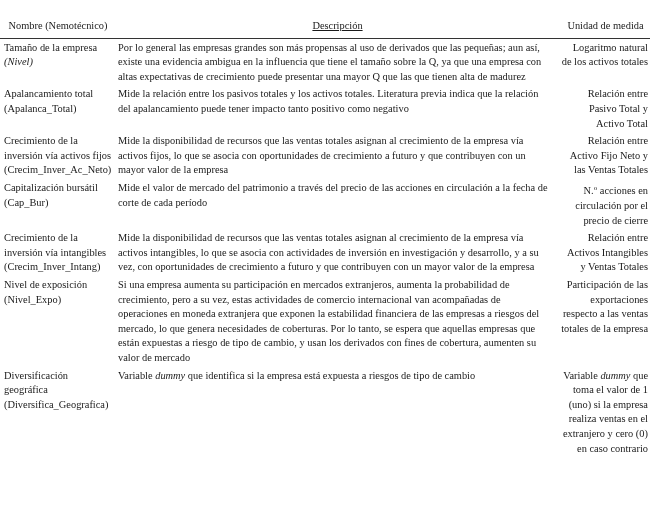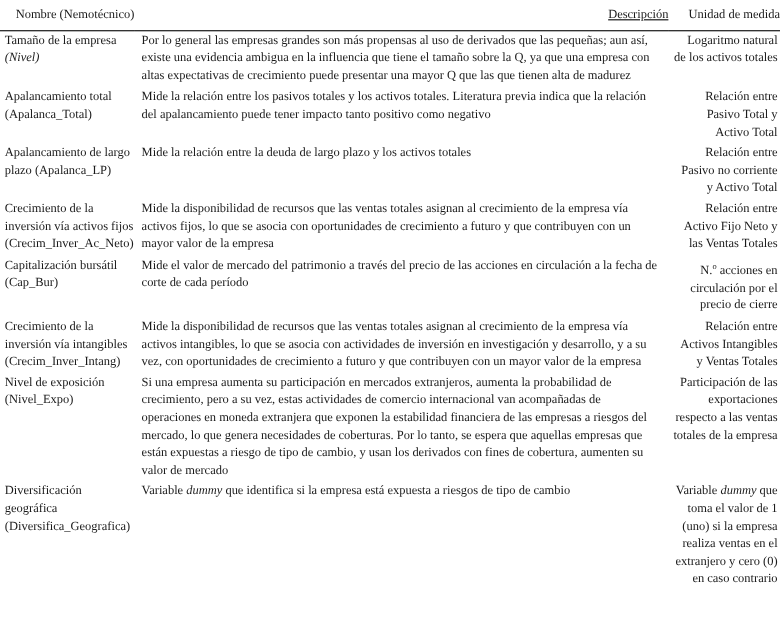--- a/index.html
+++ b/index.html
@@ -13,22 +13,22 @@
     table {
       border-collapse: collapse;
       width: 650px;
       table-layout: fixed;
     }
     col.c1 { width: 112px; }
     col.c2 { width: 445px; }
     col.c3 { width: 93px; }
     th {
       font-weight: normal;
-      text-align: right;
-      padding: 6px 0 4px 4px;
+      text-align: center;
+      padding: 19px 0 4px 4px;
       border-bottom: 1px solid #333;
       vertical-align: top;
     }
     td {
       vertical-align: top;
       padding: 2px 0 1px 4px;
     }
     td.desc { padding-left: 6px; padding-right: 8px; }
     td.unit { padding-left: 4px; padding-right: 2px; text-align: right; }
     th.desc { padding-left: 6px; text-decoration: underline; }
@@ -63,28 +63,20 @@
     <tr>
       <td>
         <span>Apalancamiento total</span>
         <span class="abbr">(Apalanca_Total)</span>
       </td>
       <td class="desc">Mide la relación entre los pasivos totales y los activos totales. Literatura previa indica que la relación del apalancamiento puede tener impacto tanto positivo como negativo</td>
       <td class="unit">Relación entre Pasivo Total y Activo Total</td>
     </tr>
     <tr>
       <td>
-        <span>Apalancamiento de largo plazo</span>
-        <span>(Apalanca_LP)</span>
-      </td>
-      <td class="desc">Mide la relación entre la deuda de largo plazo y los activos totales</td>
-      <td class="unit">Relación entre Pasivo no corriente y Activo Total</td>
-    </tr>
-    <tr>
-      <td>
         <span>Crecimiento de la inversión vía activos fijos</span>
         <span class="abbr">(Crecim_Inver_Ac_Neto)</span>
       </td>
       <td class="desc">Mide la disponibilidad de recursos que las ventas totales asignan al crecimiento de la empresa vía activos fijos, lo que se asocia con oportunidades de crecimiento a futuro y que contribuyen con un mayor valor de la empresa</td>
       <td class="unit">Relación entre Activo Fijo Neto y las Ventas Totales</td>
     </tr>
     <tr>
       <td>
         <span>Capitalización bursátil</span>
         <span class="abbr">(Cap_Bur)</span>

